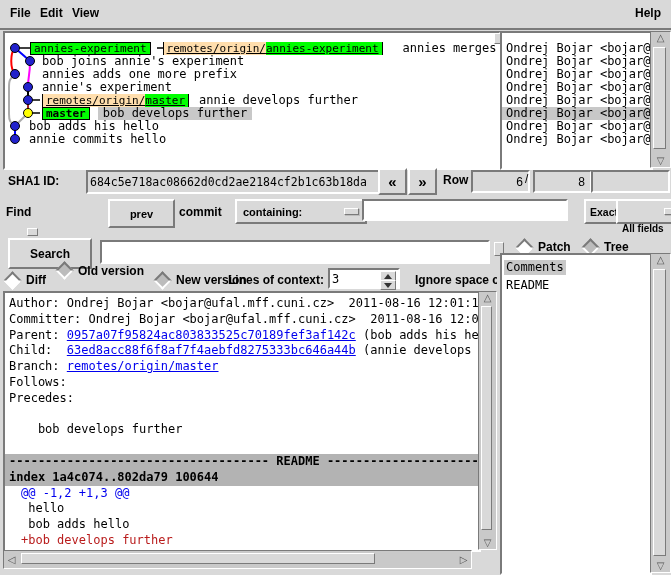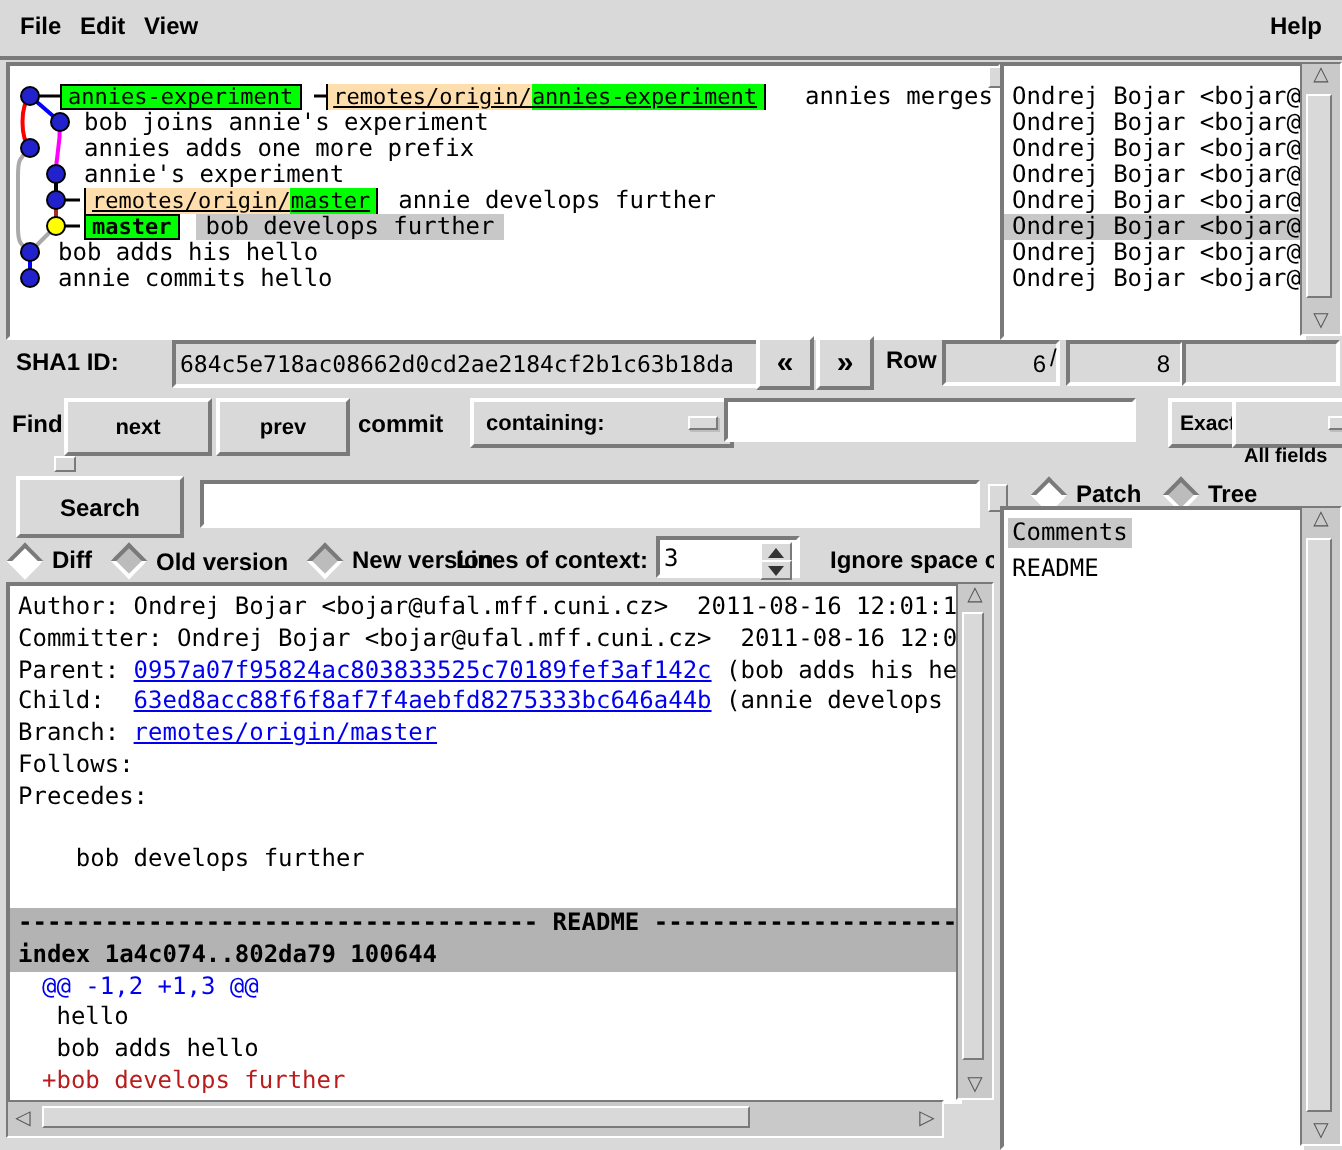--- a/index.html
+++ b/index.html
@@ -162,21 +162,20 @@
   <div class="abs sunken flatentry mono" style="left:86px;top:170px;width:286px;height:20px;font-size:11.5px;padding:0 2px;overflow:hidden;">684c5e718ac08662d0cd2ae2184cf2b1c63b18da</div>
   <div class="abs raised btn" style="left:378px;top:168px;width:25px;height:23px;font-size:15px;">«</div>
   <div class="abs raised btn" style="left:408px;top:168px;width:25px;height:23px;font-size:15px;">»</div>
   <div class="abs lbl" style="left:443px;top:169px;height:22px;font-size:12px;">Row</div>
   <div class="abs sunken flatentry" style="left:471px;top:170px;width:50px;height:19px;justify-content:flex-end;padding-right:5px;">6</div>
   <div class="abs" style="left:525px;top:172px;font-size:12px;">/</div>
   <div class="abs sunken flatentry" style="left:533px;top:170px;width:50px;height:19px;justify-content:flex-end;padding-right:5px;">8</div>
   <div class="abs sunken flatentry" style="left:591px;top:170px;width:75px;height:19px;"></div>
 
   <div class="abs lbl" style="left:6px;top:201px;height:22px;font-size:12px;">Find</div>
-  <div class="abs raised btn" style="left:32px;top:199px;width:70px;height:25px;">next</div>
   <div class="abs raised btn" style="left:108px;top:199px;width:63px;height:25px;">prev</div>
   <div class="abs lbl" style="left:179px;top:201px;height:22px;font-size:12px;">commit</div>
   <div class="abs raised optmenu" style="left:235px;top:199px;width:116px;height:21px;justify-content:space-between;">
     <span>containing:</span>
     <span class="indicator"></span>
   </div>
   <div class="abs sunken entry" style="left:362px;top:199px;width:196px;height:18px;"></div>
   <div class="abs raised optmenu" style="left:584px;top:199px;width:47px;height:21px;padding:0 4px;">
     <span style="font-size:10.5px;">Exact</span>
     <span class="indicator" style="width:10px;"></span>
@@ -198,21 +197,21 @@
   </div>
   <div class="abs" style="left:584px;top:240px;display:flex;align-items:center;">
     <span class="diamond off"></span>
     <span class="lbl" style="margin-left:7px;font-size:12px;">Tree</span>
   </div>
 
   <div class="abs" style="left:6px;top:273px;display:flex;align-items:center;">
     <span class="diamond on"></span>
     <span class="lbl" style="margin-left:7px;font-size:12px;">Diff</span>
   </div>
-  <div class="abs" style="left:58px;top:274px;display:flex;align-items:flex-start;">
+  <div class="abs" style="left:58px;top:264px;display:flex;align-items:flex-start;">
     <span class="diamond off"></span>
     <span class="lbl" style="margin-left:7px;font-size:12px;">Old version</span>
   </div>
   <div class="abs" style="left:156px;top:273px;display:flex;align-items:center;">
     <span class="diamond off"></span>
     <span class="lbl" style="margin-left:7px;font-size:12px;">New version</span>
   </div>
   <div class="abs lbl" style="left:228px;top:271px;height:18px;font-size:12px;">Lines of context:</div>
   <div class="abs sunken entry" style="left:328px;top:268px;width:64px;height:17px;padding:0 2px;">
     <span>3</span>

